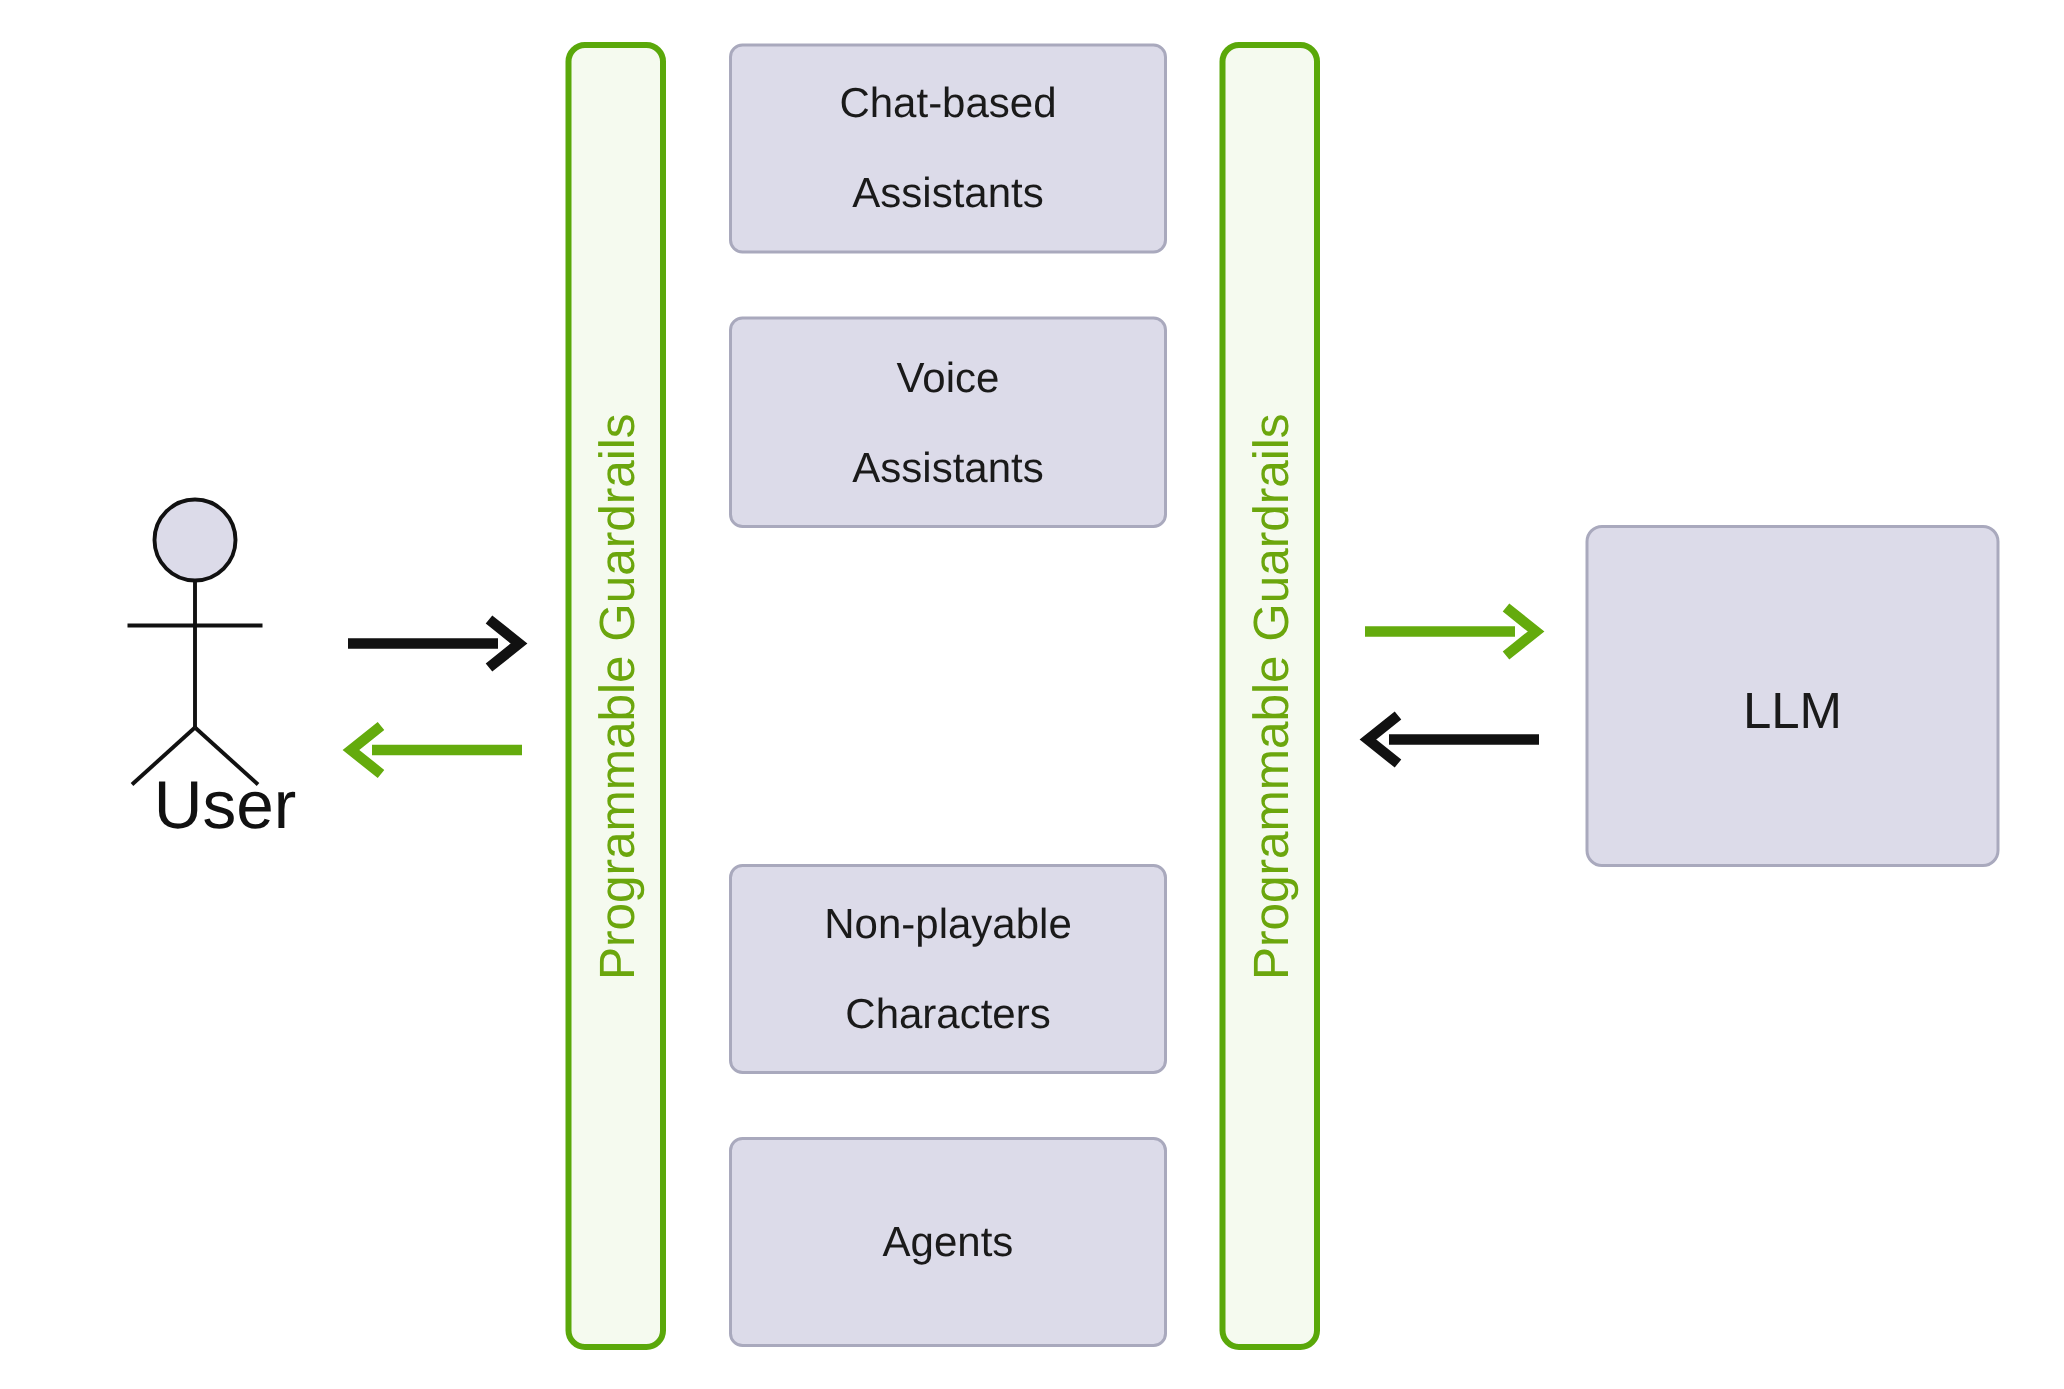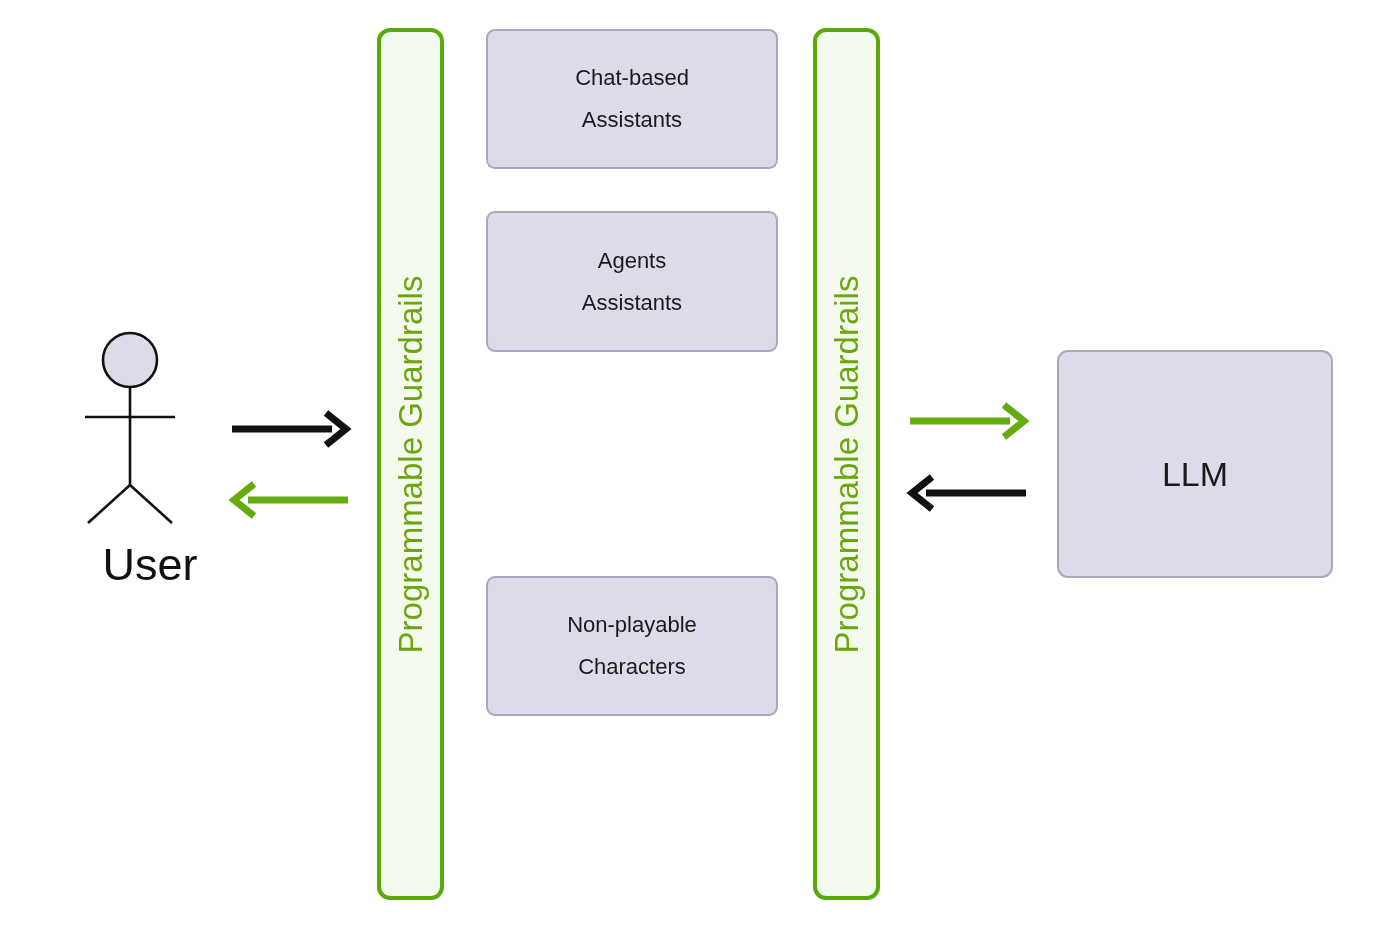--- a/index.html
+++ b/index.html
@@ -23,21 +23,21 @@
     position: absolute;
     left: 60px;
     top: 330px;
     width: 200px;
     height: 260px;
   }
   #actor-user svg { display: block; }
   .actor-label {
     position: absolute;
     left: 0px;
-    top: 212px;
+    top: 184px;
     width: 180px;
     text-align: center;
     font-size: 45px;
     line-height: 45px;
     color: #111111;
     letter-spacing: 0px;
     white-space: nowrap;
   }
 
   
@@ -73,22 +73,22 @@
     box-sizing: border-box;
     background: #dcdbe9;
     border: 2px solid #a9a9bd;
     border-radius: 9px;
     display: flex;
     align-items: center;
     justify-content: center;
     text-align: center;
   }
   .app-box-label {
-    font-size: 22px;
-    line-height: 42px;
+    font-size: 28px;
+    line-height: 60px;
     color: #1a1a1a;
     white-space: pre-line;
   }
   #app-box-0 { top: 29px;  height: 140px; }
   #app-box-1 { top: 211px; height: 141px; }
   #app-box-2 { top: 394px; height: 140px; }
   #app-box-3 { top: 576px; height: 140px; align-items: center; }
   #app-box-4 { top: 758px; height: 140px; }
 
   
@@ -153,26 +153,29 @@
 
   <div class="guardrail" id="guardrail-left">
     <span class="guardrail-label">Programmable Guardrails</span>
   </div>
 
   <div class="app-box" id="app-box-0">
     <span class="app-box-label">Chat-based
 Assistants</span>
   </div>
   <div class="app-box" id="app-box-1">
-    <span class="app-box-label">Agents
+    <span class="app-box-label">Voice
 Assistants</span>
   </div>
   <div class="app-box" id="app-box-3">
     <span class="app-box-label">Non-playable
 Characters</span>
+  </div>
+  <div class="app-box" id="app-box-4">
+    <span class="app-box-label">Agents</span>
   </div>
 
   <div class="guardrail" id="guardrail-right">
     <span class="guardrail-label">Programmable Guardrails</span>
   </div>
 
   <div class="arrow" id="arrow-guardrail-to-llm">
     <svg width="124" height="42" viewBox="0 0 124 42" aria-hidden="true">
       <line x1="4" y1="21" x2="104" y2="21" stroke="#64ab0d" stroke-width="7" stroke-linecap="butt"></line>
       <polyline points="98,5 118,21 98,37" fill="none" stroke="#64ab0d" stroke-width="7" stroke-linejoin="miter" stroke-linecap="butt"></polyline>

